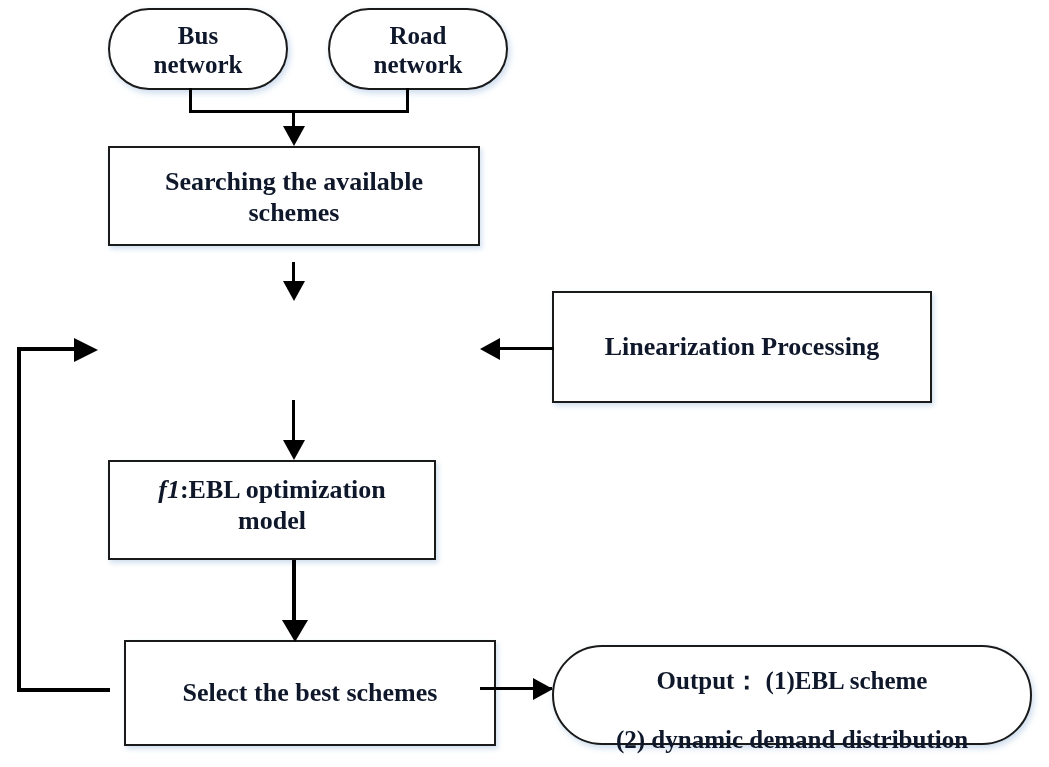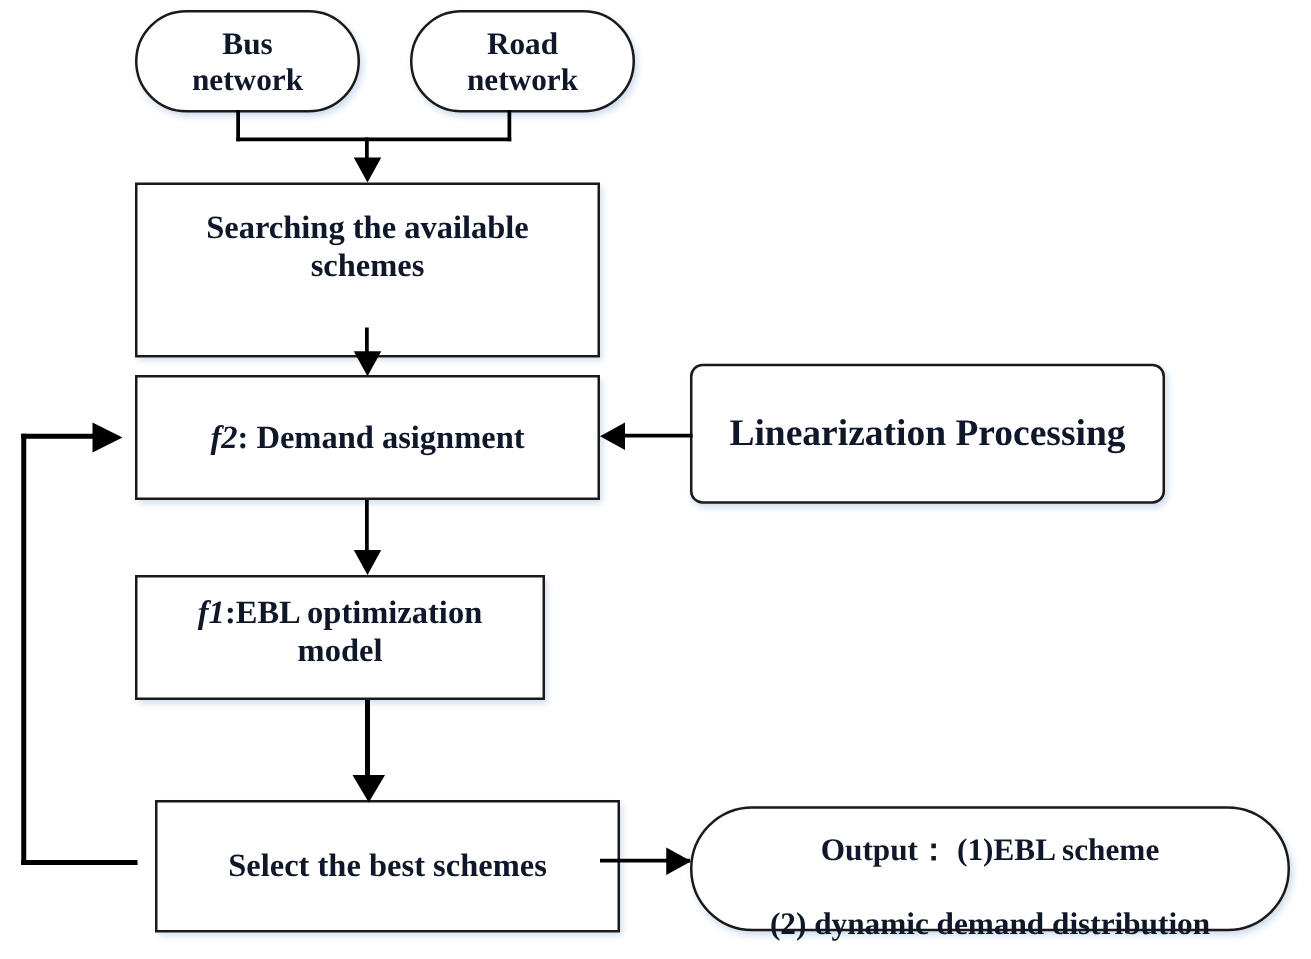--- a/index.html
+++ b/index.html
@@ -90,39 +90,36 @@
   <div class="node stadium align-center" style="left:108px; top:8px; width:180px; height:82px; border-radius:41px; font-size:25px; padding-top:2px;">
     <span class="node-text">Bus
 network</span>
   </div>
 
   <div class="node stadium align-center" style="left:328px; top:8px; width:180px; height:82px; border-radius:41px; font-size:25px; padding-top:2px;">
     <span class="node-text">Road
 network</span>
   </div>
 
-  <div class="node rect align-top" style="left:108px; top:146px; width:372px; height:140px; font-size:26px; padding-top:19px;">
+  <div class="node rect align-top" style="left:108px; top:146px; width:372px; height:100px; font-size:26px; padding-top:19px;">
     <span class="node-text">Searching the available
 schemes</span>
   </div>
 
-  <div class="node rect align-center" style="left:108px; top:300px; width:372px; height:100px; font-size:26px;">
-    <span class="node-text"><span class="ital">f2</span><span>: Demand asignment</span></span>
-  </div>
 
   <div class="node rect align-top" style="left:108px; top:460px; width:328px; height:100px; font-size:26px; padding-top:13px;">
     <span class="node-text"><span class="ital">f1</span><span>:EBL optimization
 model</span></span>
   </div>
 
   <div class="node rect align-center" style="left:124px; top:640px; width:372px; height:106px; font-size:26px;">
     <span class="node-text">Select the best schemes</span>
   </div>
 
-  <div class="node rect align-center" style="left:552px; top:291px; width:380px; height:112px; font-size:30px;border-radius:10px;">
+  <div class="node rect align-center" style="left:552px; top:291px; width:380px; height:112px; font-size:26px;">
     <span class="node-text">Linearization Processing</span>
   </div>
 
   <div class="node stadium align-center" style="left:552px; top:645px; width:480px; height:100px; border-radius:50px; font-size:25px;">
     <span class="node-text">
       <span>Output： (1)EBL scheme</span><br>
       <span>(2) dynamic demand distribution</span>
     </span>
   </div>
 

